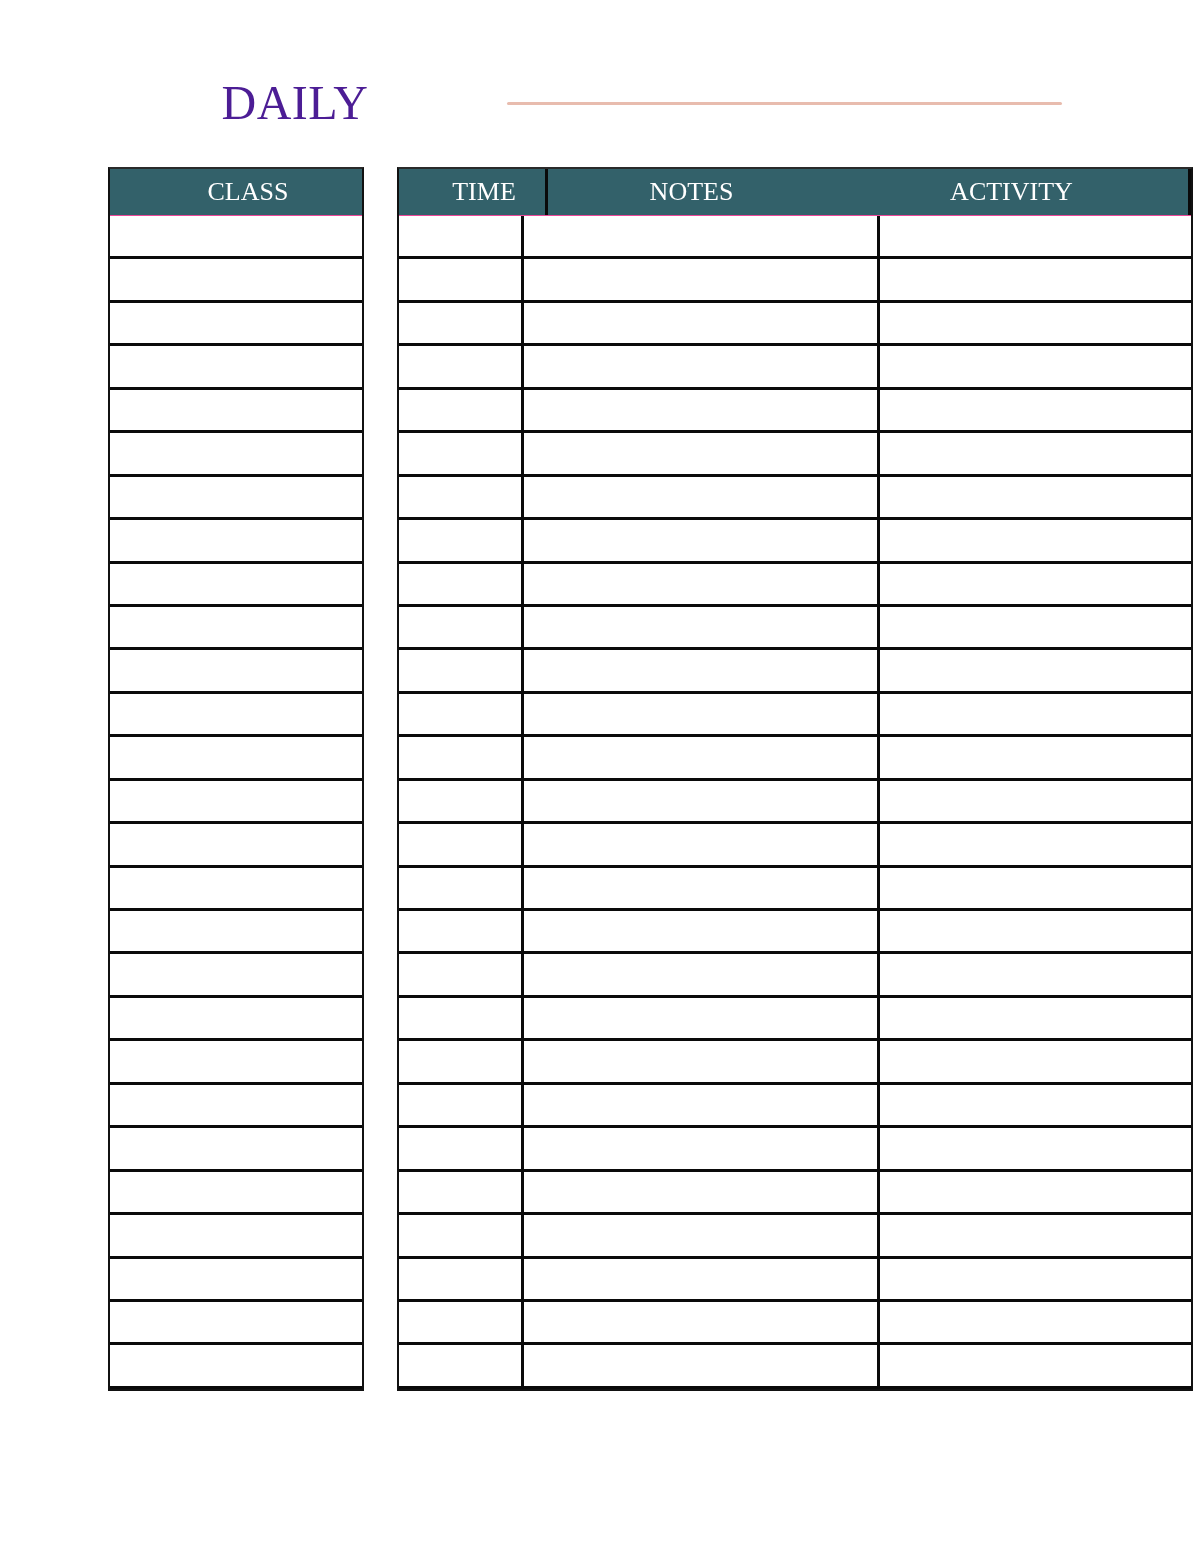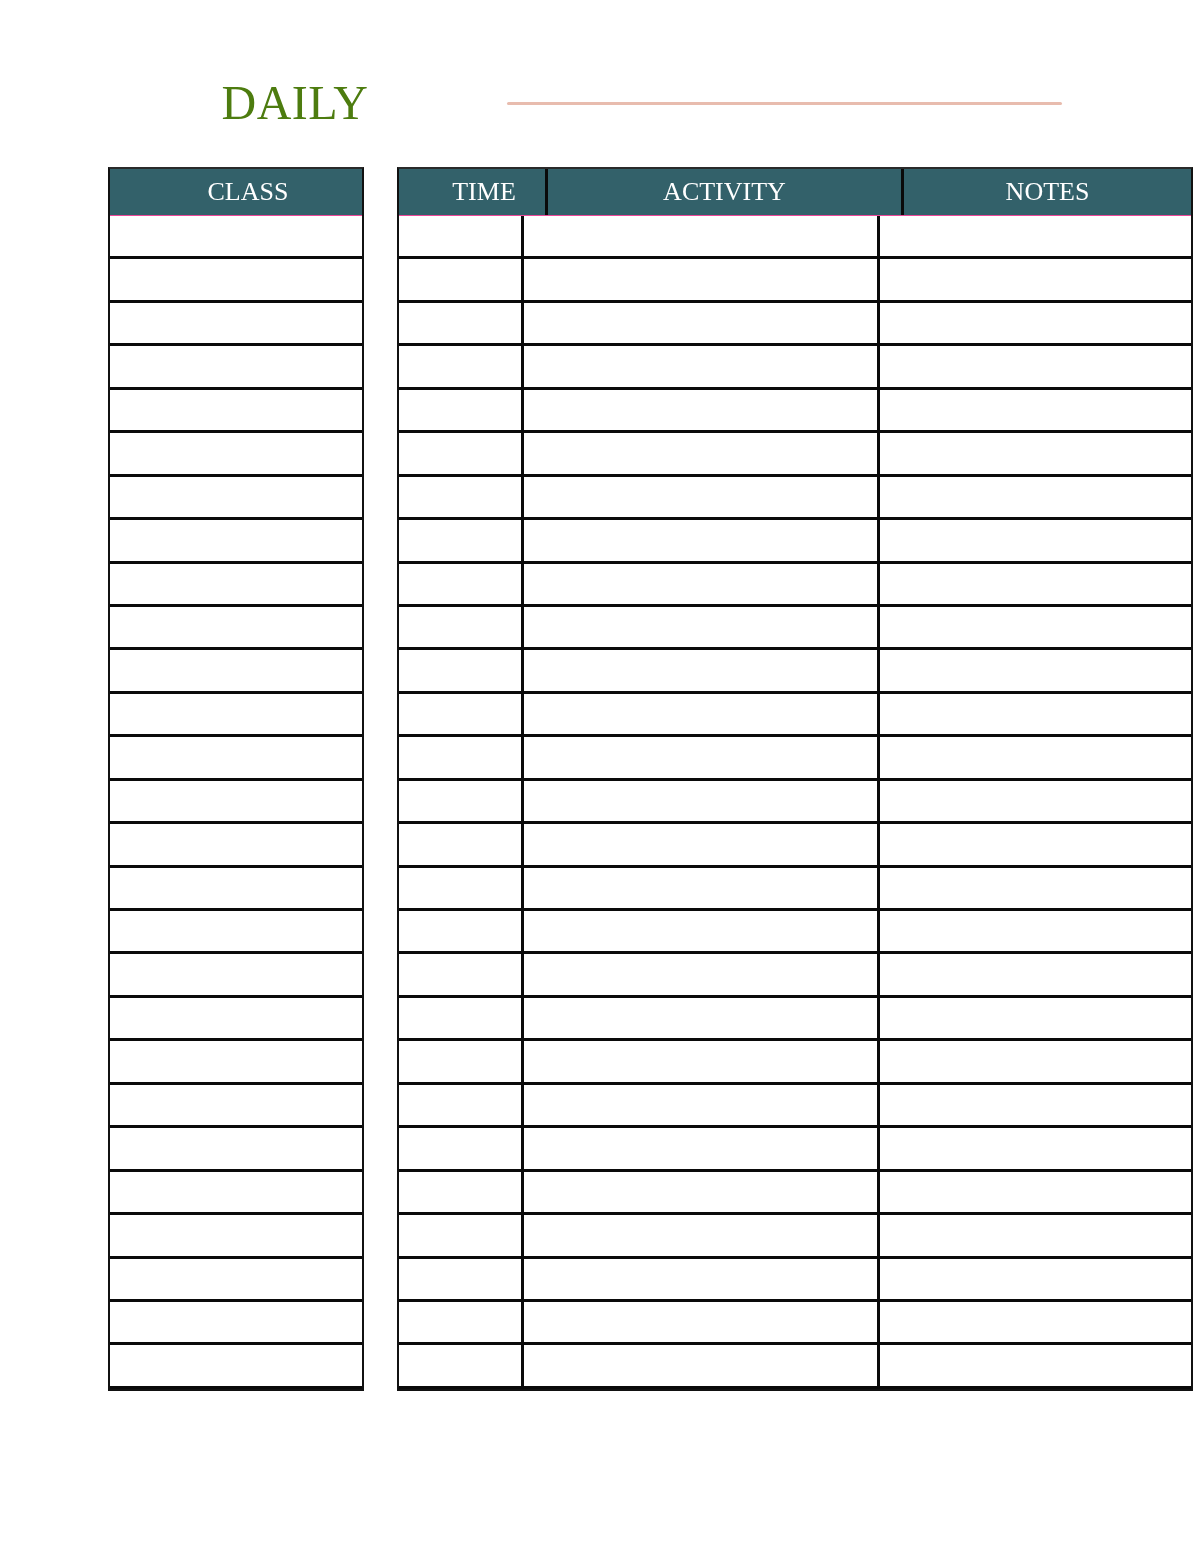--- a/index.html
+++ b/index.html
@@ -1,19 +1,19 @@
 <!DOCTYPE html>
 <html><head>
 <meta charset="utf-8">
 <style>
   html, body { margin: 0; padding: 0; background: #ffffff; }
   body { width: 1200px; height: 1552px; position: relative; overflow: hidden; font-family: "Liberation Serif", "DejaVu Serif", serif; }
   .title {
     position: absolute; left: 150px; top: 78px; width: 290px;
-    text-align: center; color: #4d7c0f; font-size: 48px; line-height: 50px;
+    text-align: center; color: #4c1d95; font-size: 48px; line-height: 50px;
     letter-spacing: 0.5px; z-index: 1;
   }
   .title-line {
     position: absolute; left: 507px; top: 102px; width: 555px; height: 3px;
     background: #e8bcae; border-radius: 2px;
   }
   .tbl {
     position: absolute; border: 2px solid #111; border-top: 2px solid #2a2a2a;
     box-sizing: border-box; background: #fff; z-index: 2;
   }
@@ -126,22 +126,22 @@
       </div>
       <div class="row">
         <div class="cell c-class"></div>
       </div>
     </div>
 </div>
 
 <div class="tbl" id="right">
   <div class="hdr">
     <div class="h c-time sep">TIME</div>
+    <div class="h c-notes">NOTES</div>
     <div class="h c-act sep">ACTIVITY</div>
-    <div class="h c-notes">NOTES</div>
   </div>
   <div id="right-body">
       <div class="row">
         <div class="cell c-time sep"></div>
         <div class="cell c-act sep"></div>
         <div class="cell c-notes"></div>
       </div>
       <div class="row">
         <div class="cell c-time sep"></div>
         <div class="cell c-act sep"></div>

